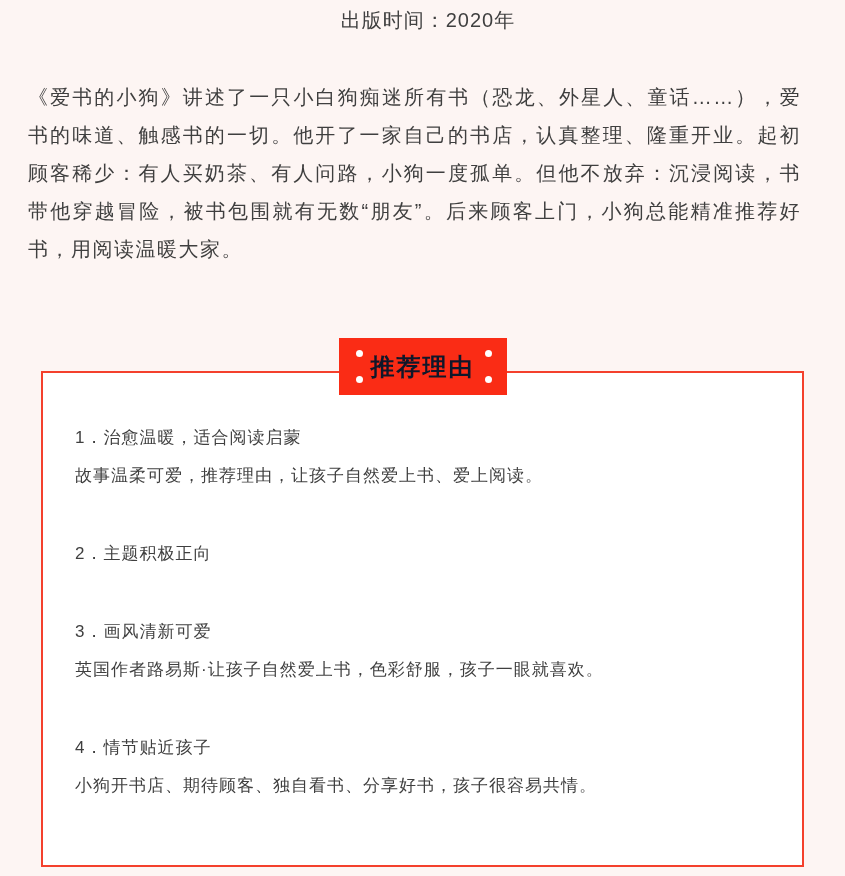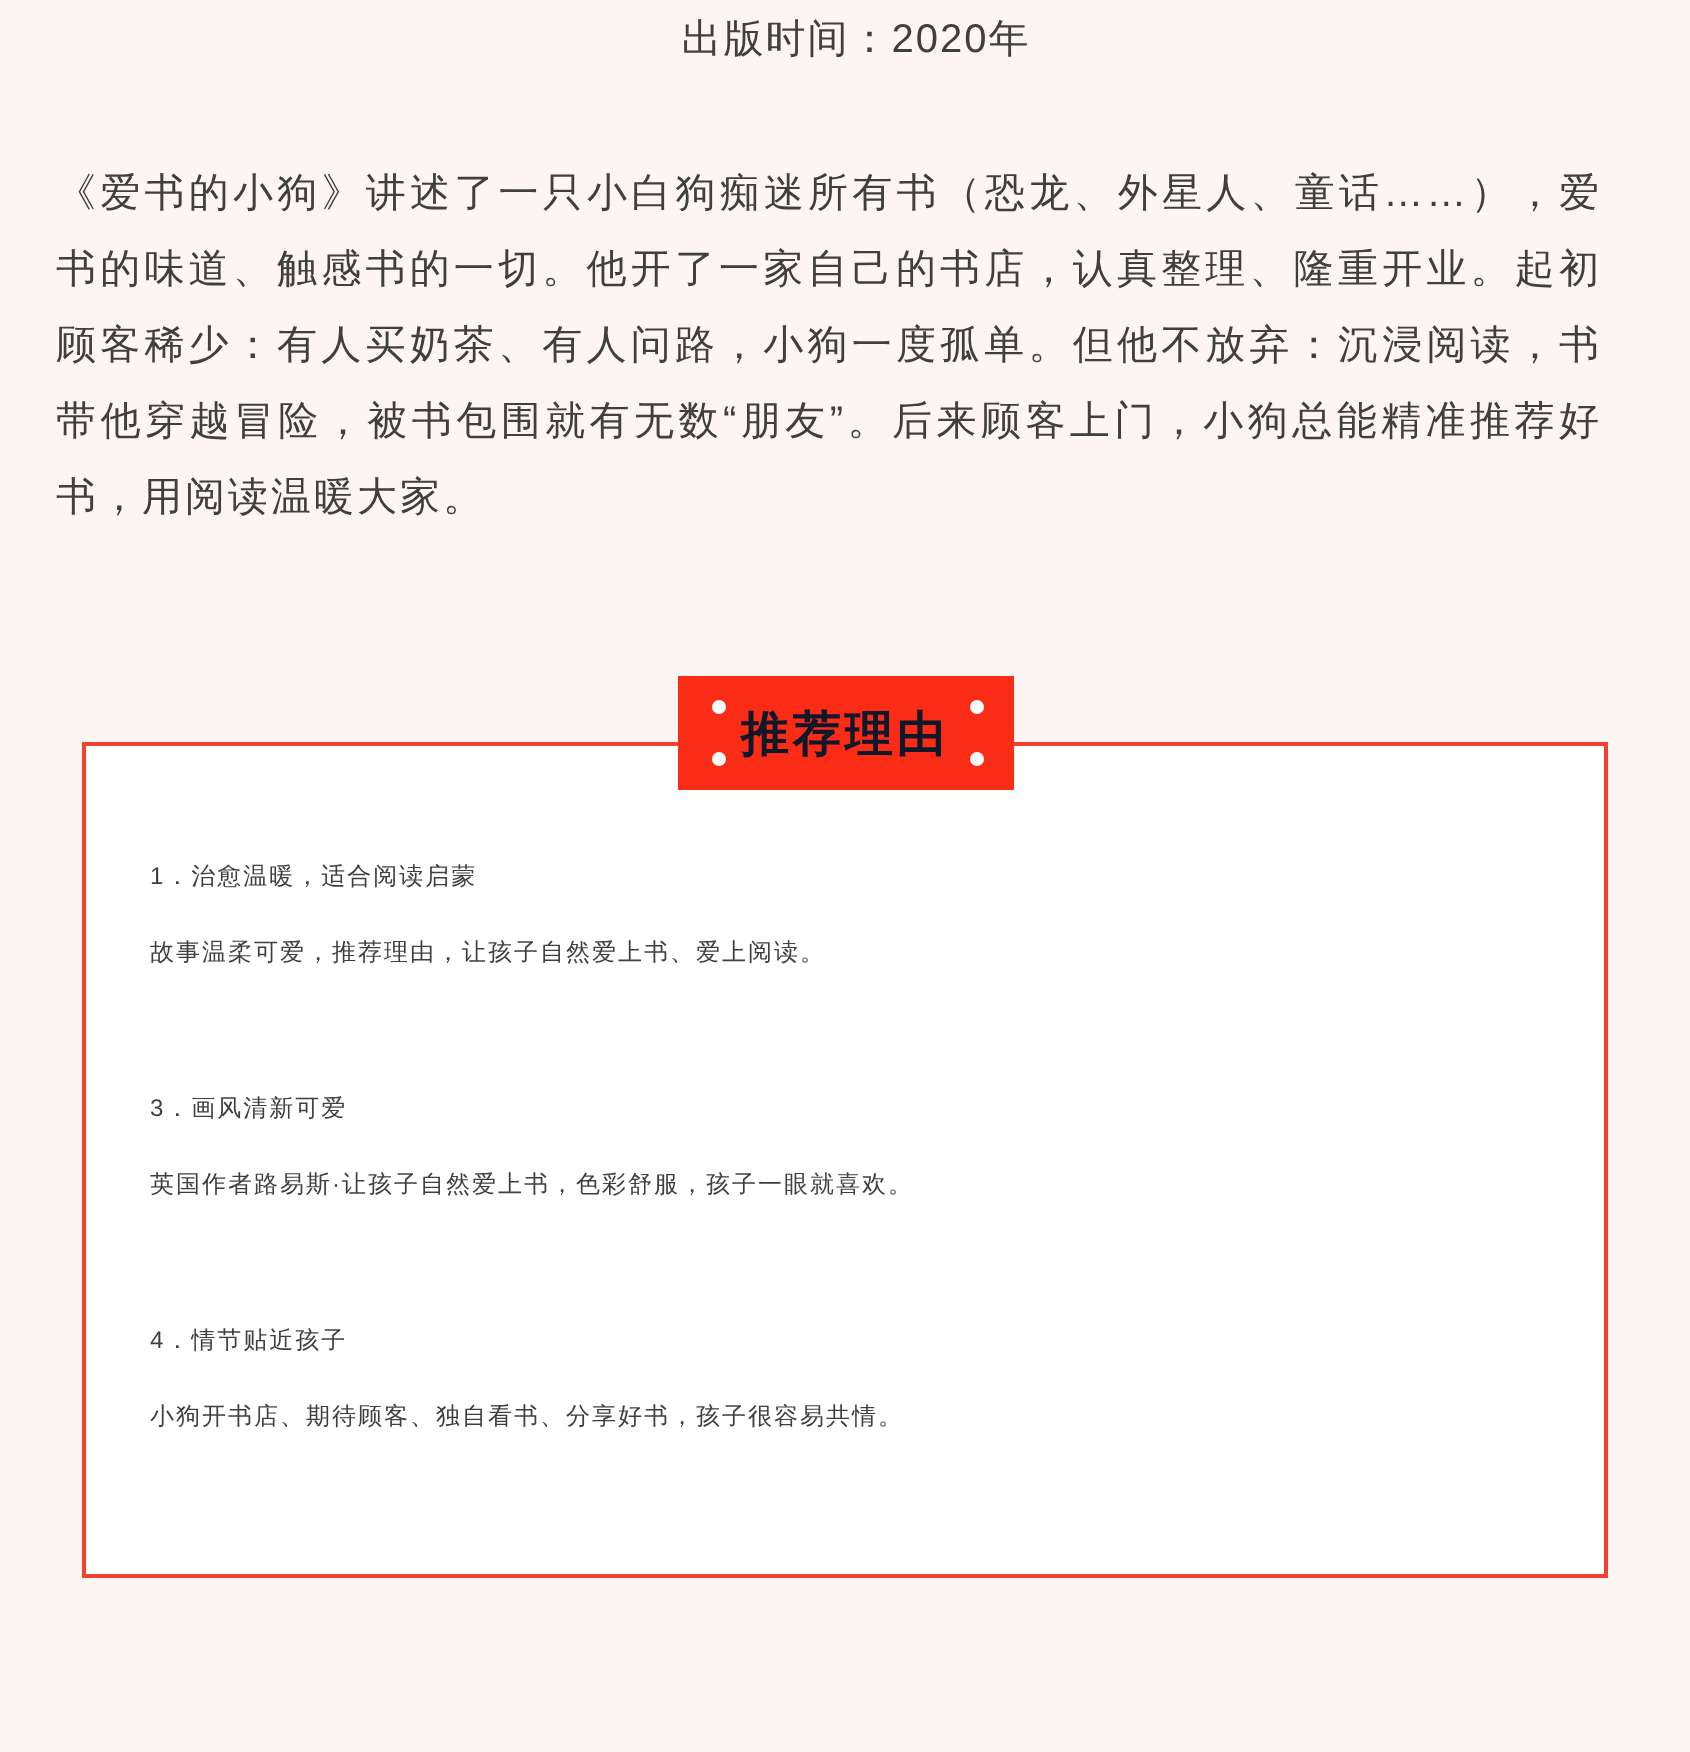--- a/index.html
+++ b/index.html
@@ -57,21 +57,21 @@
     border-radius: 50%;
     background: #ffffff;
   }
   .dot.tl { top: 12px; left: 17px; }
   .dot.bl { bottom: 12px; left: 17px; }
   .dot.tr { top: 12px; right: 15px; }
   .dot.br { bottom: 12px; right: 15px; }
   .reason-item { margin-bottom: 40px; }
   .reason-item:last-child { margin-bottom: 0; }
   .reason-title, .reason-desc {
-    font-size: 12px;
+    font-size: 17px;
     line-height: 38px;
     letter-spacing: 1px;
     text-align: justify;
   }
 </style>
 </head>
 <body>
 
 <div class="publish-line">出版时间：2020年</div>
 
@@ -86,20 +86,21 @@
     <span class="dot br"></span>
     <span>推荐理由</span>
   </div>
 
   <div class="reason-item">
     <p class="reason-title">1．治愈温暖，适合阅读启蒙</p>
     <p class="reason-desc">故事温柔可爱，推荐理由，让孩子自然爱上书、爱上阅读。</p>
   </div>
 
   <div class="reason-item">
+    <p class="reason-title">2．主题积极正向</p>
   </div>
 
   <div class="reason-item">
     <p class="reason-title">3．画风清新可爱</p>
     <p class="reason-desc">英国作者路易斯·让孩子自然爱上书，色彩舒服，孩子一眼就喜欢。</p>
   </div>
 
   <div class="reason-item">
     <p class="reason-title">4．情节贴近孩子</p>
     <p class="reason-desc">小狗开书店、期待顾客、独自看书、分享好书，孩子很容易共情。</p>

